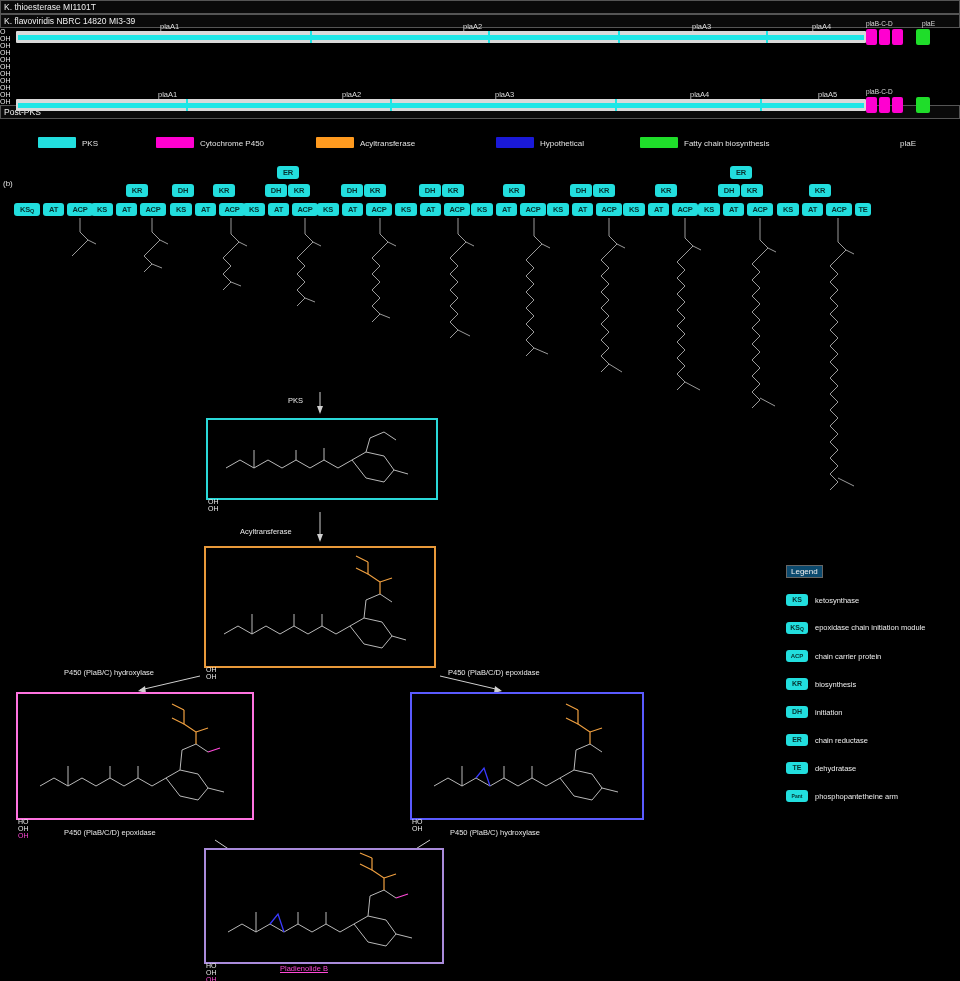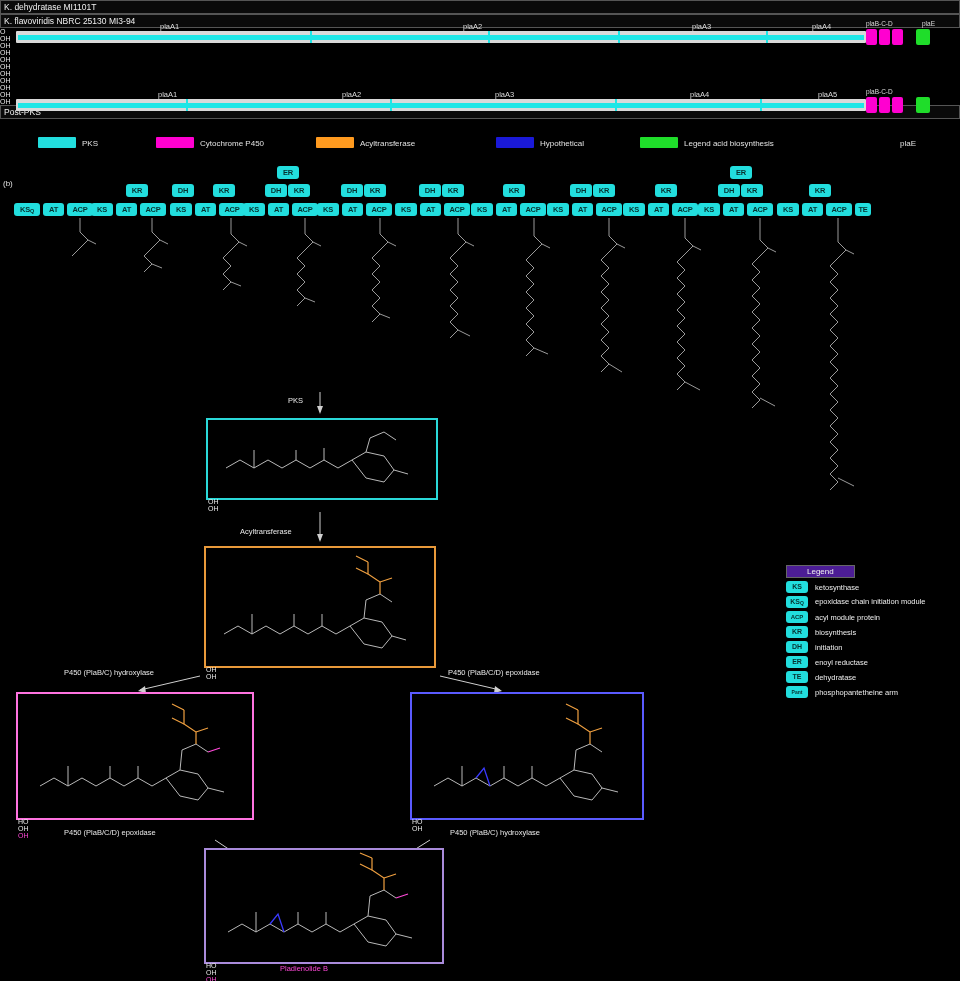--- a/index.html
+++ b/index.html
@@ -101,29 +101,29 @@
   #legend-panel {
     position: absolute;
     left: 786px;
     top: 565px;
     width: 168px;
     font-size: 7.5px;
   }
   #legend-panel .legend-title {
     display: inline-block;
     border: 1px solid #666;
-    padding: 1px 20px;
+    padding: 1px 4px;
     font-size: 8px;
     color: #f0f0f0;
-    background: #4c1d95;
+    background: #0c4a6e;
   }
   .leg-row {
     display: flex;
     align-items: center;
-    margin-top: 3px;
+    margin-top: 16px;
   }
   .leg-chip {
     width: 22px;
     height: 12px;
     background: #22dede;
     color: #06312f;
     font-size: 7px;
     font-weight: bold;
     text-align: center;
     line-height: 12px;
@@ -137,41 +137,41 @@
     font-size: 7.5px;
     white-space: nowrap;
   }
   .leg-text.wrap { white-space: normal; line-height: 1.15; }
   
   svg.ov { position: absolute; left: 0; top: 0; pointer-events: none; }
 </style>
 </head>
 <body>
 
-<div class="lbl-strain" style="left:2px; top:2px;">K. dehydratase MI1101T</div>
+<div class="lbl-strain" style="left:2px; top:2px;">K. thioesterase MI1101T</div>
 <div class="genome-row" style="top:24px;">
   <div class="bar-outer" style="left:16px; width:850px;"></div>
   <div class="bar-inner" style="left:18px; width:846px;"></div>
   <div class="bar-tick" style="left:310px;"></div>
   <div class="bar-tick" style="left:488px;"></div>
   <div class="bar-tick" style="left:618px;"></div>
   <div class="bar-tick" style="left:766px;"></div>
   <div class="orf-name" style="left:160px;">plaA1</div>
   <div class="orf-name" style="left:463px;">plaA2</div>
   <div class="orf-name" style="left:692px;">plaA3</div>
   <div class="orf-name" style="left:812px;">plaA4</div>
   <div class="orf-name" style="left:866px; top:-4px; font-size:6.5px;">plaB-C-D</div>
   <div class="orf-name" style="left:922px; top:-4px; font-size:6.5px;">plaE</div>
   <div class="gene-box" style="left:866px; width:11px; background:#ff00d0;"></div>
   <div class="gene-box" style="left:879px; width:11px; background:#ff00d0;"></div>
   <div class="gene-box" style="left:892px; width:11px; background:#ff00d0;"></div>
   <div class="gene-box" style="left:916px; width:14px; background:#1fdd2a;"></div>
 </div>
 
-<div class="lbl-strain" style="left:2px; top:72px;">K. flavoviridis NBRC 25130 MI3-94</div>
+<div class="lbl-strain" style="left:2px; top:72px;">K. flavoviridis NBRC 14820 MI3-39</div>
 <div class="genome-row" style="top:92px;">
   <div class="bar-outer" style="left:16px; width:850px;"></div>
   <div class="bar-inner" style="left:18px; width:846px;"></div>
   <div class="bar-tick" style="left:186px;"></div>
   <div class="bar-tick" style="left:390px;"></div>
   <div class="bar-tick" style="left:615px;"></div>
   <div class="bar-tick" style="left:760px;"></div>
   <div class="orf-name" style="left:158px;">plaA1</div>
   <div class="orf-name" style="left:342px;">plaA2</div>
   <div class="orf-name" style="left:495px;">plaA3</div>
@@ -188,21 +188,21 @@
 <div>
   <div class="key-swatch" style="left:38px; top:137px; background:#22dede;"></div>
   <div class="lbl" style="left:82px; top:140px;">PKS</div>
   <div class="key-swatch" style="left:156px; top:137px; background:#ff00d0;"></div>
   <div class="lbl" style="left:200px; top:140px;">Cytochrome P450</div>
   <div class="key-swatch" style="left:316px; top:137px; background:#ff9a1f;"></div>
   <div class="lbl" style="left:360px; top:140px;">Acyltransferase</div>
   <div class="key-swatch" style="left:496px; top:137px; background:#1a19d8;"></div>
   <div class="lbl" style="left:540px; top:140px;">Hypothetical</div>
   <div class="key-swatch" style="left:640px; top:137px; background:#1fdd2a;"></div>
-  <div class="lbl" style="left:684px; top:140px;">Legend acid biosynthesis</div>
+  <div class="lbl" style="left:684px; top:140px;">Fatty chain biosynthesis</div>
 </div>
 
 <div class="lbl" style="left:3px; top:180px;">(b)</div>
 
 <div>
 
   <div class="dom" style="left:14px; top:203px; width:26px;"><span>KS</span><span style="font-size:5.5px;vertical-align:-1px;">Q</span></div>
   <div class="dom" style="left:43px; top:203px; width:21px;">AT</div>
   <div class="dom" style="left:67px; top:203px; width:26px;">ACP</div>
 
@@ -463,47 +463,47 @@
       <path d="M190,48 L202,44"></path>
     </g>
     <g stroke="#3a3aff" stroke-width="1.3" fill="none">
       <path d="M64,74 L72,64 L78,82"></path>
     </g>
   </svg>
   <div class="lbl-sm" style="left:28px; top:70px;">HO</div>
   <div class="lbl-sm" style="left:204px; top:86px;">OH</div>
   <div class="lbl-sm" style="left:196px; top:38px; color:#ff49d8;">OH</div>
 </div>
-<div class="caption pink" style="left:280px; top:964px;">Pladienolide B</div>
+<div class="caption pink" style="left:280px; top:964px;text-decoration:underline;">Pladienolide B</div>
 
 <div id="legend-panel">
   <span class="legend-title">Legend</span>
   <div class="leg-row">
     <div class="leg-chip">KS</div>
     <div class="leg-text">ketosynthase</div>
   </div>
   <div class="leg-row">
     <div class="leg-chip"><span>KS</span><span style="font-size:5px;vertical-align:-1px;">Q</span></div>
     <div class="leg-text wrap" style="width:120px;">epoxidase chain initiation module</div>
   </div>
   <div class="leg-row">
     <div class="leg-chip small">ACP</div>
-    <div class="leg-text">acyl module protein</div>
+    <div class="leg-text">chain carrier protein</div>
   </div>
   <div class="leg-row">
     <div class="leg-chip">KR</div>
     <div class="leg-text">biosynthesis</div>
   </div>
   <div class="leg-row">
     <div class="leg-chip">DH</div>
     <div class="leg-text">initiation</div>
   </div>
   <div class="leg-row">
     <div class="leg-chip">ER</div>
-    <div class="leg-text">enoyl reductase</div>
+    <div class="leg-text">chain reductase</div>
   </div>
   <div class="leg-row">
     <div class="leg-chip">TE</div>
     <div class="leg-text">dehydratase</div>
   </div>
   <div class="leg-row">
     <div class="leg-chip small" style="font-size:5px;">Pant</div>
     <div class="leg-text">phosphopantetheine arm</div>
   </div>
 </div>

